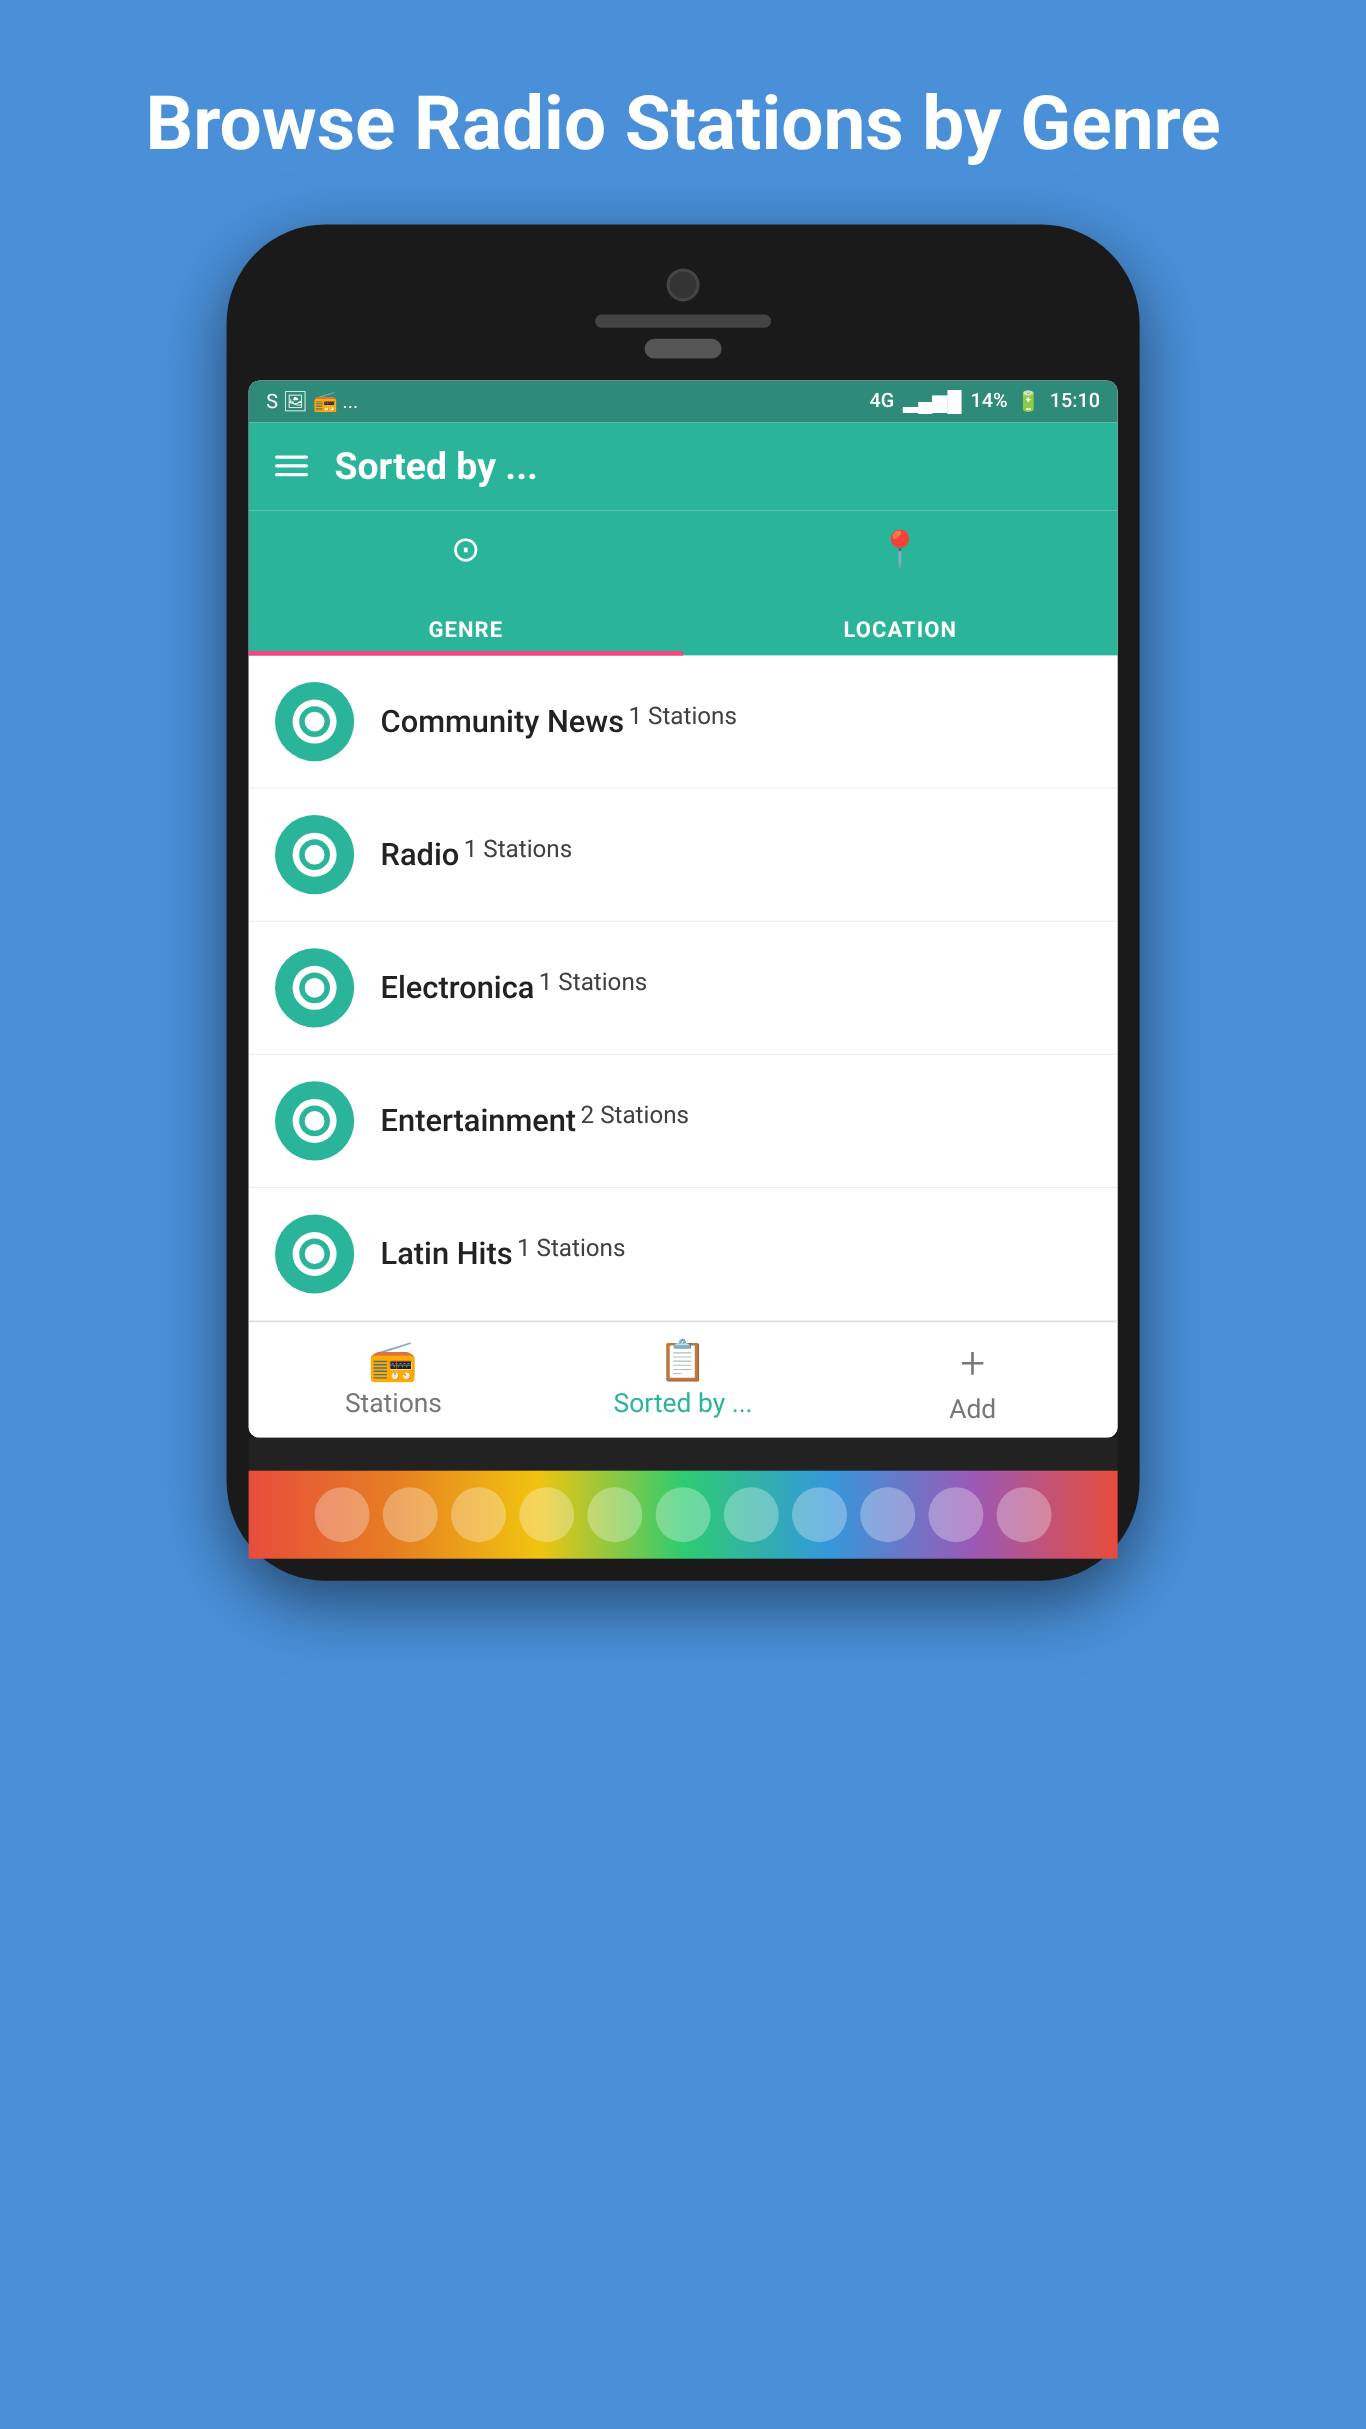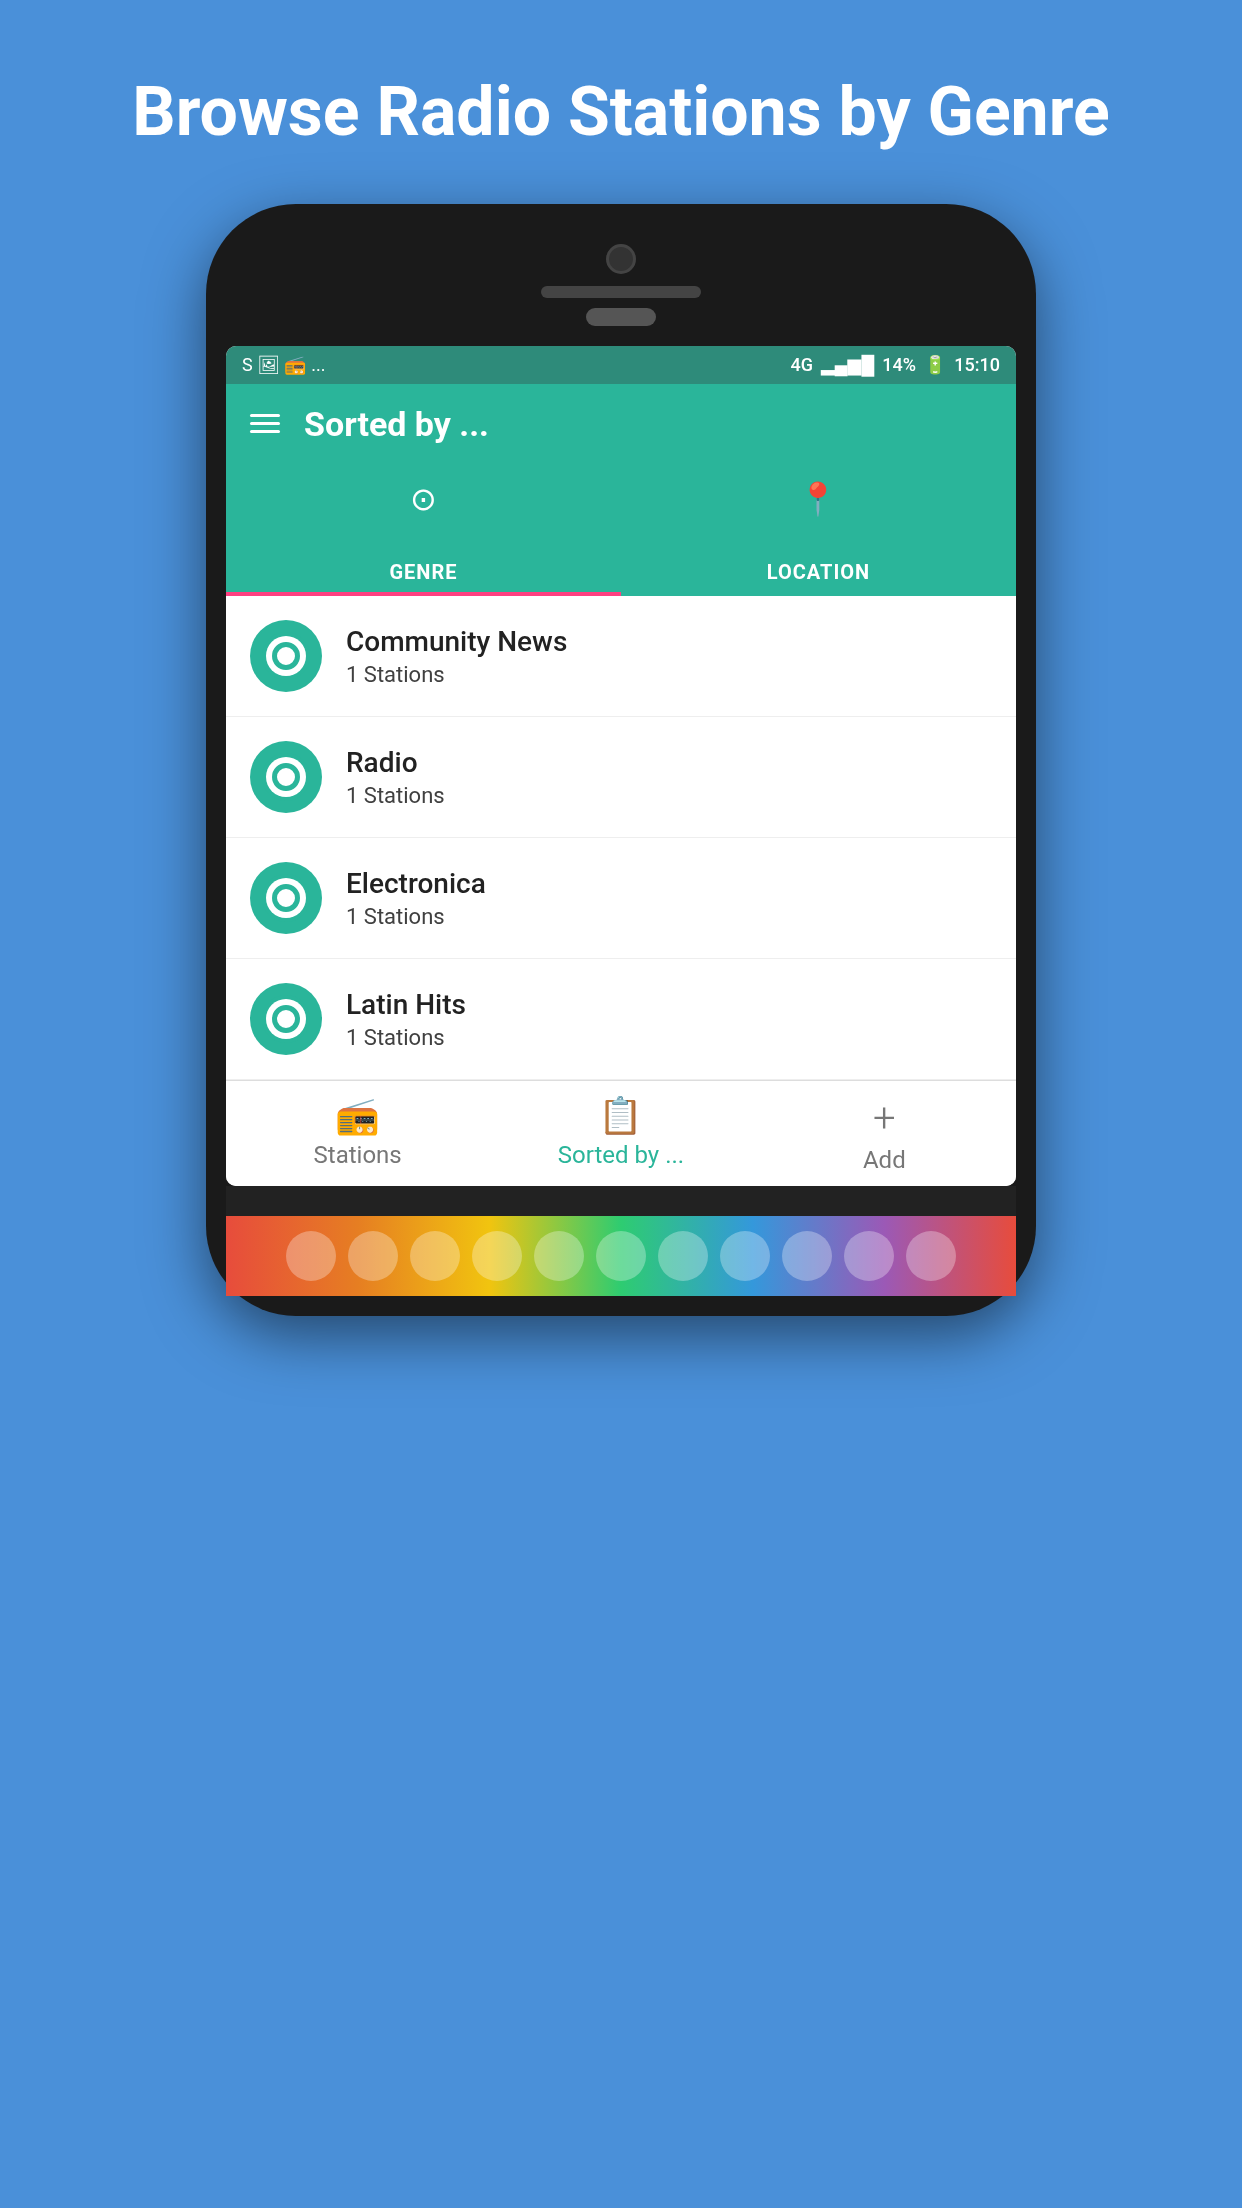--- a/index.html
+++ b/index.html
@@ -198,21 +198,20 @@
       width: 28px;
       height: 28px;
       background: white;
       border-radius: 50%;
       border: 5px solid #2ab59a;
       box-shadow: 0 0 0 6px white, 0 0 0 10px #2ab59a;
     }
 
     .genre-info {
       display: flex;
-      flex-direction: column;
       gap: 4px;
     }
 
     .genre-name {
       font-size: 28px;
       font-weight: 500;
       color: #222;
     }
 
     .genre-count {
@@ -353,20 +352,29 @@
       <div class="list-item">
         <div class="genre-icon">
           <div class="inner"></div>
         </div>
         <div class="genre-info">
           <span class="genre-name">Electronica</span>
           <span class="genre-count">1 Stations</span>
         </div>
       </div>
 
+      <div class="list-item">
+        <div class="genre-icon">
+          <div class="inner"></div>
+        </div>
+        <div class="genre-info">
+          <span class="genre-name">Entertainment</span>
+          <span class="genre-count">2 Stations</span>
+        </div>
+      </div>
 
       <div class="list-item">
         <div class="genre-icon">
           <div class="inner"></div>
         </div>
         <div class="genre-info">
           <span class="genre-name">Latin Hits</span>
           <span class="genre-count">1 Stations</span>
         </div>
       </div>

